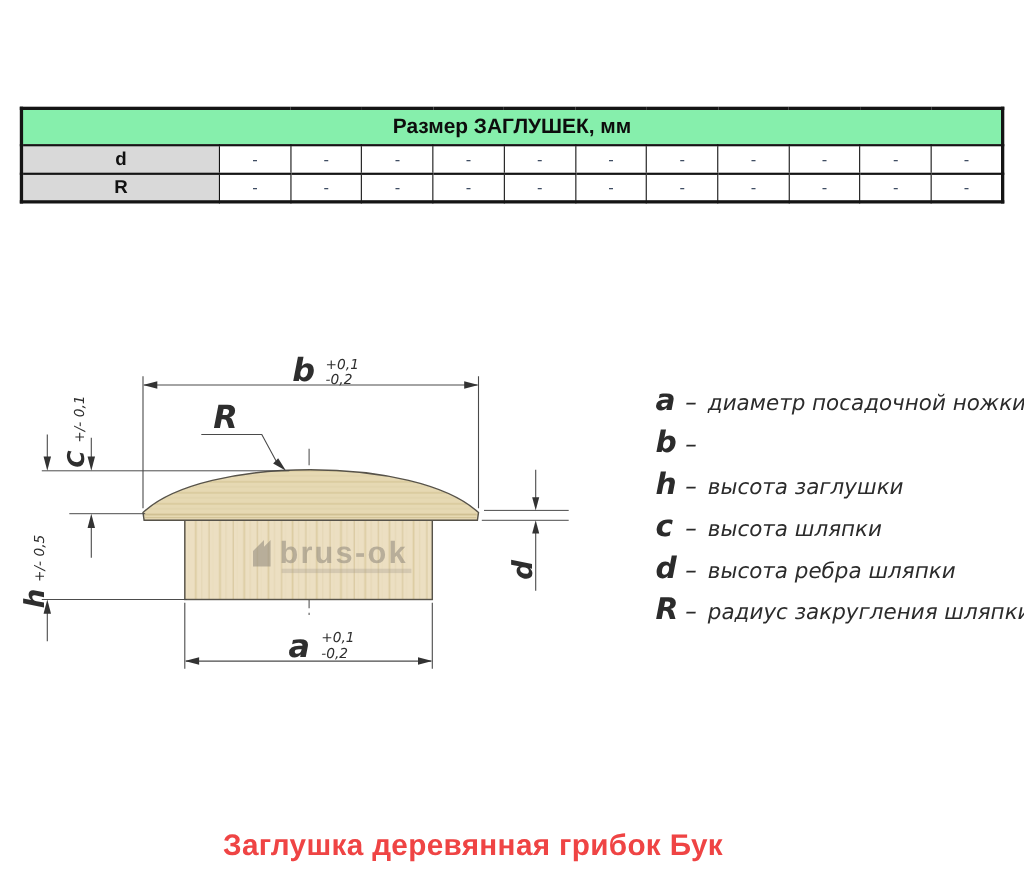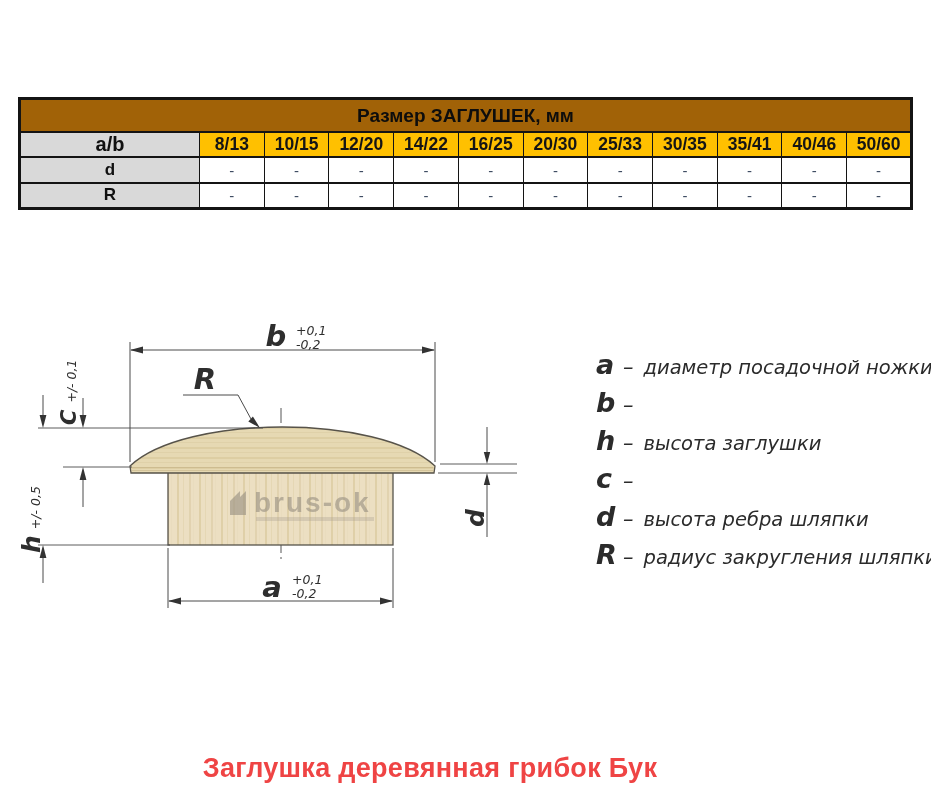--- a/index.html
+++ b/index.html
@@ -12,21 +12,21 @@
   .size-table-wrap{position:absolute;left:18px;top:97px;}
   table.size-table{
     border-collapse:collapse;table-layout:fixed;width:895px;
     border:3px solid #141414;
   }
   table.size-table td{
     border-top:2px solid #141414;border-bottom:2px solid #141414;
     border-left:1.4px solid #141414;border-right:1.4px solid #141414;
     text-align:center;vertical-align:middle;padding:0;overflow:hidden;
   }
-  tr.title-row td{height:31px;font-weight:bold;font-size:19px;color:#0d0d0d;background:#a16207;border-bottom-width:2.4px;}
+  tr.title-row td{height:31px;font-weight:bold;font-size:19px;color:#0d0d0d;background:#86efac;border-bottom-width:2.4px;}
   td.corner{background:var(--gray,#d9d9d9);font-weight:bold;font-size:20px;color:#111;}
   tr.header-row{height:37px;}
   td.col-head{background:var(--yellow,#ffc000);font-weight:bold;font-size:17.5px;color:#151515;}
   tbody tr:nth-of-type(1){height:26px;}
   tbody tr:nth-of-type(2){height:25px;}
   tbody tr:nth-of-type(3){height:23px;}
   tbody tr:nth-of-type(4){height:24px;}
   td.row-label{background:var(--gray,#d9d9d9);color:#111;}
   td.row-label .ltr{font-weight:bold;font-size:17px;}
   td.row-label .tol{font-weight:bold;font-size:10.5px;margin-left:3px;}
@@ -70,34 +70,20 @@
         <col>
         <col>
         <col>
         <col>
         <col>
     </colgroup>
     <tbody>
         <tr class="title-row">
       <td colspan="12">Размер ЗАГЛУШЕК, мм</td>
     </tr>
-    <tr class="header-row" id="header-row">
-      <td class="corner">a/b</td>
-    <td class="col-head">8/13</td>
-          <td class="col-head">10/15</td>
-          <td class="col-head">12/20</td>
-          <td class="col-head">14/22</td>
-          <td class="col-head">16/25</td>
-          <td class="col-head">20/30</td>
-          <td class="col-head">25/33</td>
-          <td class="col-head">30/35</td>
-          <td class="col-head">35/41</td>
-          <td class="col-head">40/46</td>
-          <td class="col-head">50/60</td>
-        </tr>
     </tbody>
       <tbody id="table-body">
         <tr>
           <td class="row-label"><span class="ltr">d</span></td>
           <td class="val">-</td>
           <td class="val">-</td>
           <td class="val">-</td>
           <td class="val">-</td>
           <td class="val">-</td>
           <td class="val">-</td>
@@ -227,20 +213,21 @@
       <span class="legend-dash">–</span>
     </div>
     <div class="legend-row">
       <span class="legend-letter">h</span>
       <span class="legend-dash">–</span>
       <span class="legend-desc">высота заглушки</span>
     </div>
     <div class="legend-row">
       <span class="legend-letter">c</span>
       <span class="legend-dash">–</span>
+      <span class="legend-desc">высота шляпки</span>
     </div>
     <div class="legend-row">
       <span class="legend-letter">d</span>
       <span class="legend-dash">–</span>
       <span class="legend-desc">высота ребра шляпки</span>
     </div>
     <div class="legend-row">
       <span class="legend-letter">R</span>
       <span class="legend-dash">–</span>
       <span class="legend-desc">радиус закругления шляпки</span>

